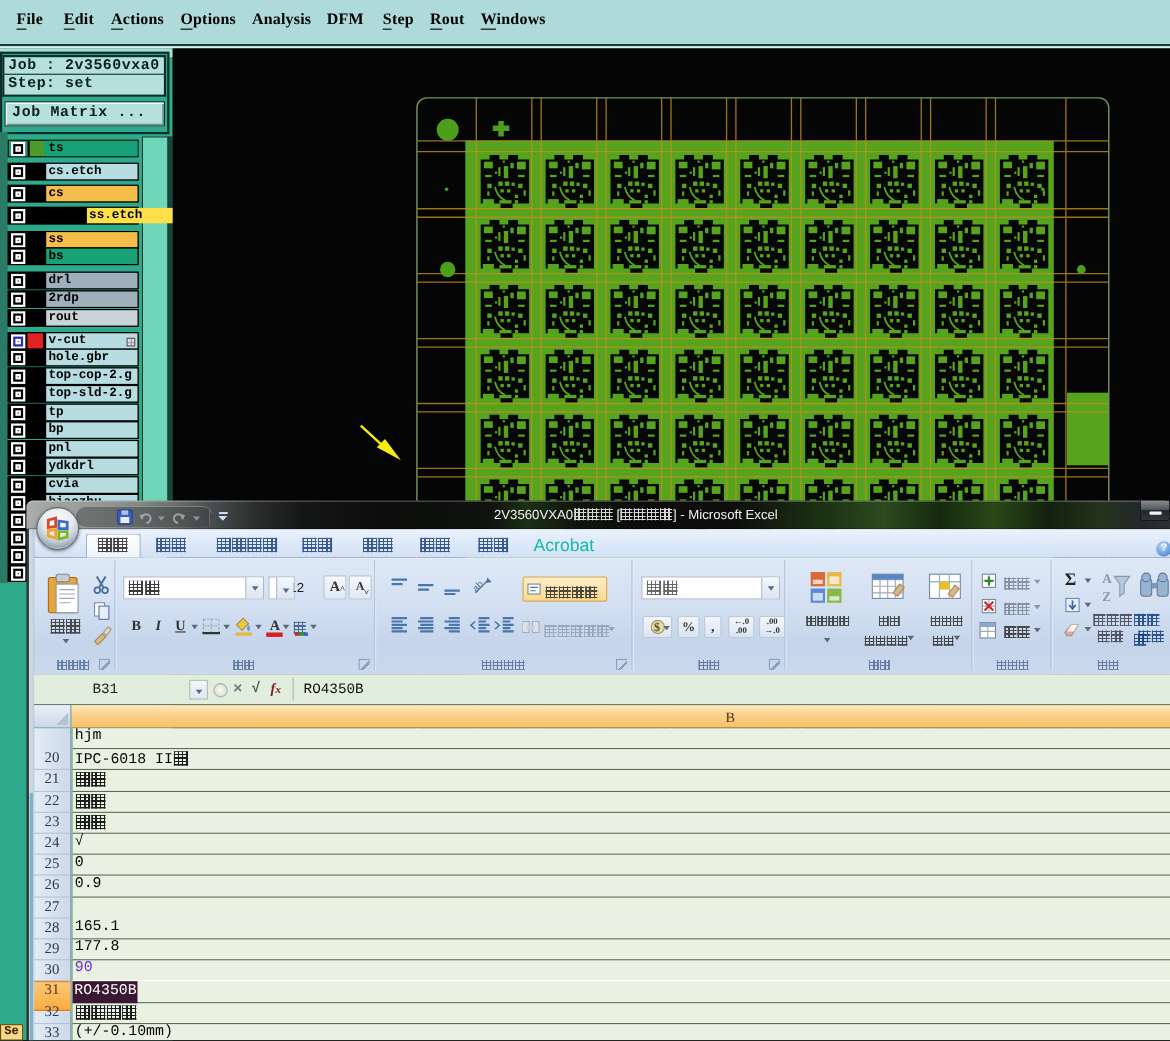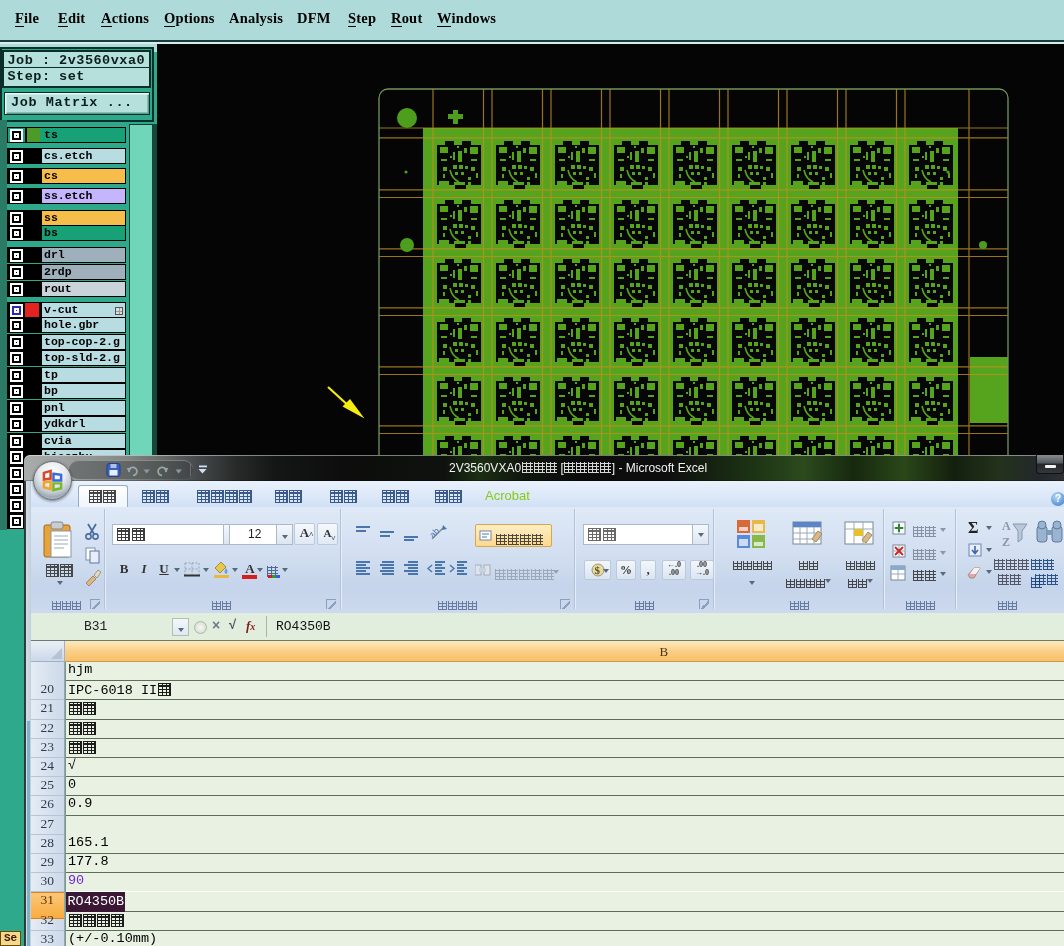--- a/index.html
+++ b/index.html
@@ -69,21 +69,21 @@
     <div class="row" style="top:124px;">
           <span class="cb" style="left:1.5px;top:1px;">
             <i></i>
           </span>
           <span class="lab" style="background:#f6bd4a;">cs</span>
         </div>
     <div class="row" style="top:144px;">
           <span class="cb" style="left:1.5px;top:1px;">
             <i></i>
           </span>
-          <span class="lab" style="background:#c4b5fd;">ss.etch</span>
+          <span class="lab" style="background:#fde047;margin-left:37px;">ss.etch</span>
         </div>
     <div class="row" style="top:166px;">
           <span class="cb" style="left:1.5px;top:1px;">
             <i></i>
           </span>
           <span class="lab" style="background:#f6bd4a;">ss</span>
         </div>
     <div class="row" style="top:181px;">
           <span class="cb" style="left:1.5px;top:1px;">
             <i></i>
@@ -342,21 +342,21 @@
 
   <div class="abs" style="left:7px;top:26px;width:1033px;height:26px;background:linear-gradient(#e9f1fc,#dbe7f8 65%,#d0e0f4);"></div>
   <div class="abs" style="left:54px;top:30px;width:50px;height:22px;background:linear-gradient(#fefefe,#f0f5fb);border:1px solid #96abc4;border-bottom:none;border-radius:3px 3px 0 0;box-sizing:border-box;"></div>
   <div class="abs" style="left:64px;top:32px;color:#2b2b2b;"><span class="cj b"></span><span class="cj b"></span></div>
   <div class="abs" style="left:117px;top:32px;color:#24477e;"><span class="cj b"></span><span class="cj b"></span></div>
   <div class="abs" style="left:172px;top:32px;color:#24477e;"><span class="cj b"></span><span class="cj b"></span><span class="cj b"></span><span class="cj b"></span></div>
   <div class="abs" style="left:250px;top:32px;color:#24477e;"><span class="cj b"></span><span class="cj b"></span></div>
   <div class="abs" style="left:305px;top:32px;color:#24477e;"><span class="cj b"></span><span class="cj b"></span></div>
   <div class="abs" style="left:357px;top:32px;color:#24477e;"><span class="cj b"></span><span class="cj b"></span></div>
   <div class="abs" style="left:410px;top:32px;color:#24477e;"><span class="cj b"></span><span class="cj b"></span></div>
-  <div class="abs" style="left:461px;top:33px;color:#84cc16;font-size:13px;">Acrobat</div>
+  <div class="abs" style="left:461px;top:33px;color:#14b8a6;font-size:16px;">Acrobat</div>
   <div class="abs" style="left:1027px;top:37px;width:14px;height:14px;border-radius:50%;background:radial-gradient(circle at 40% 30%,#bcd8f4,#5a96d8 70%,#3a74b8);color:#fff;font:bold 10px 'Liberation Sans';text-align:center;line-height:13px;">?</div>
 
   <div class="abs" id="ribbon" style="left:7px;top:52px;width:1033px;height:106px;background:linear-gradient(#dfe9f7 0,#d2dff1 45%,#c5d4ea 75%,#ccd9ee);border-bottom:1px solid #8fa3bf;"></div>
   <div class="abs" id="ribicons" style="left:0;top:0;width:1040px;height:158px;">
     <span class="gsep" style="left:80px;"></span>
         <span class="gsep" style="left:316px;"></span>
         <span class="gsep" style="left:550px;"></span>
         <span class="gsep" style="left:689px;"></span>
         <span class="gsep" style="left:859px;"></span>
         <span class="gsep" style="left:931px;"></span>
@@ -381,21 +381,21 @@
           <rect x="6" y="4" width="9" height="12" fill="#e8eef8" stroke="#5a76a8"></rect>
         </svg>
     <svg class="ic" style="left:60px;top:114px;" width="18" height="18">
           <path d="M2,14 L9,7 l3,3 -7,7 z" fill="#d8b888" stroke="#a8885a"></path>
           <path d="M10,6 l4,-5 3,2 -4,6 z" fill="#e8d8c0" stroke="#998"></path>
         </svg>
     <div class="glab" style="left:9px;width:66px;"><span class="cj s"></span><span class="cj s"></span><span class="cj s"></span></div>
     <span class="dl" style="left:66px;"></span>
 
     <div class="combo" style="left:88px;top:69px;width:128px;"><span class="cj b" style="margin:3px 1px 0 4px;color:#222;"></span><span class="cj b" style="margin-top:3px;"></span><span class="cav"><span class="tri" style="margin-top:8px;"></span></span></div>
-    <div class="combo" style="left:205px;top:69px;width:64px;line-height:19px;padding-left:18px;">12<span class="cav"><span class="tri" style="margin-top:8px;"></span></span></div>
+    <div class="combo" style="left:220px;top:69px;width:24px;line-height:19px;padding-left:18px;">12<span class="cav"><span class="tri" style="margin-top:8px;"></span></span></div>
     <span class="bt" style="left:270px;top:68px;width:21px;height:22px;">A<span class="abs" style="left:14px;top:2px;font-size:8px;">˄</span></span>
     <span class="bt" style="left:293px;top:68px;width:21px;height:22px;font-size:11px;">A<span class="abs" style="left:13px;top:6px;font-size:8px;">˅</span></span>
     <span class="bt" style="left:90px;top:105px;border:none;background:none;">B</span>
     <span class="bt" style="left:110px;top:105px;font-style:italic;border:none;background:none;">I</span>
     <span class="bt" style="left:130px;top:105px;text-decoration:underline;border:none;background:none;">U</span>
         <span class="tri abs" style="left:150px;top:113px;"></span>
     <svg class="ic" style="left:158px;top:105px;" width="20" height="20">
           <g stroke="#98a4b2" stroke-dasharray="2 1.5">
             <path d="M3,3 h14 M3,9 h14 M10,3 v12 M3,3 v12 M17,3 v12"></path>
           </g>

